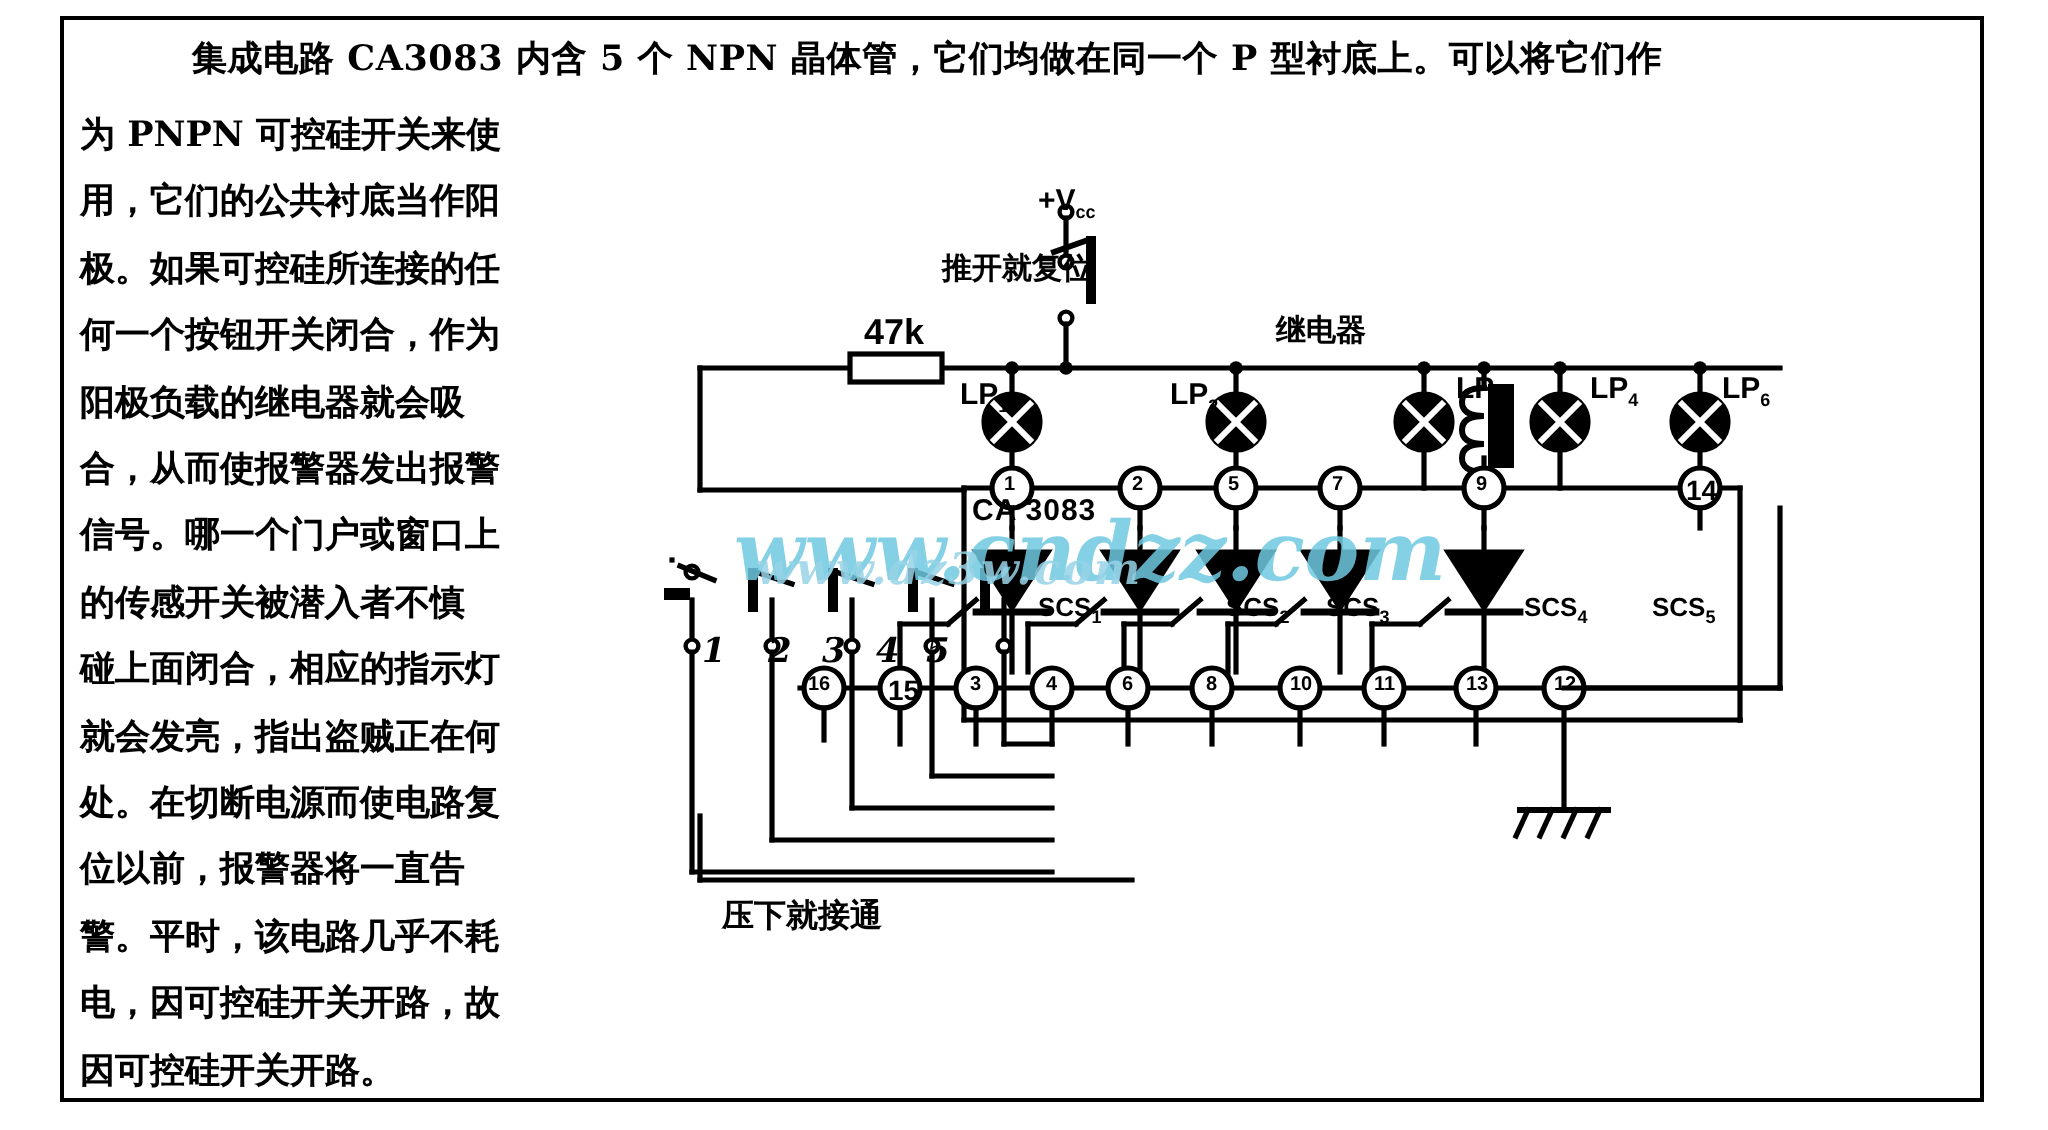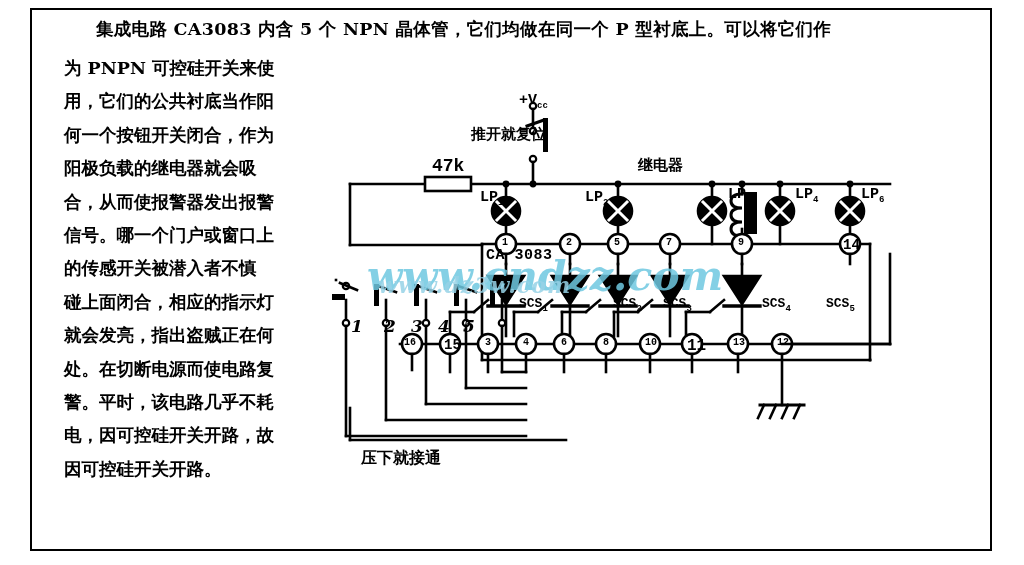--- a/index.html
+++ b/index.html
@@ -19,21 +19,21 @@
   
   .lead-line{
     position:absolute;left:62px;top:17px;width:900px;
     font-family:"DejaVu Serif","Liberation Serif",serif;
     font-weight:700;font-size:17.5px;letter-spacing:.3px;white-space:nowrap;
   }
   .lead-line .ind{display:inline-block;width:34px;}
   .body-col{
     position:absolute;left:40px;top:52px;width:300px;
     font-family:"DejaVu Serif","Liberation Serif",serif;
-    font-weight:700;font-size:17.5px;line-height:33.4px;margin-left:24px;
+    font-weight:700;font-size:17.5px;line-height:33.4px;
   }
   .body-col .ln{white-space:nowrap;display:block;}
 
   
   .circuit{position:absolute;left:330px;top:60px;width:640px;height:430px;}
   .circuit svg{display:block;}
 
   
   .wm{position:absolute;pointer-events:none;user-select:none;white-space:nowrap;}
   .wm-big{
@@ -45,46 +45,48 @@
   .wm-small{
     left:378px;top:272px;
     font-family:"DejaVu Serif","Liberation Serif",serif;
     font-style:italic;font-weight:700;font-size:22px;
     color:rgba(150,210,230,.85);letter-spacing:1px;
   }
 
   
   .clab{position:absolute;font-weight:700;white-space:nowrap;}
   .clab.cn{font-family:"DejaVu Sans","Liberation Sans",sans-serif;font-size:15px;}
-  .clab.lat{font-family:Liberation Mono, monospace;font-size:15px;}
+  .clab.lat{font-family:Liberation Sans, sans-serif;font-size:15px;}
   .clab sub{font-size:9px;}
   .clab.small{font-size:13px;}
   .clab.num{font-family:"DejaVu Serif","Liberation Serif",serif;font-size:17px;font-style:italic;}
 </style>
 </head>
 <body>
 
 <div id="page">
   <div class="frame"></div>
 
   <div class="lead-line">
     <span class="ind"></span><span>集成电路 CA3083 内含 5 个 NPN 晶体管，它们均做在同一个 P 型衬底上。可以将它们作</span>
   </div>
 
   <div class="body-col">
     <span class="ln">为 PNPN 可控硅开关来使</span>
     <span class="ln">用，它们的公共衬底当作阳</span>
+    <span class="ln">极。如果可控硅所连接的任</span>
     <span class="ln">何一个按钮开关闭合，作为</span>
     <span class="ln">阳极负载的继电器就会吸</span>
     <span class="ln">合，从而使报警器发出报警</span>
     <span class="ln">信号。哪一个门户或窗口上</span>
     <span class="ln">的传感开关被潜入者不慎</span>
     <span class="ln">碰上面闭合，相应的指示灯</span>
     <span class="ln">就会发亮，指出盗贼正在何</span>
     <span class="ln">处。在切断电源而使电路复</span>
+    <span class="ln">位以前，报警器将一直告</span>
     <span class="ln">警。平时，该电路几乎不耗</span>
     <span class="ln">电，因可控硅开关开路，故</span>
     <span class="ln">因可控硅开关开路。</span>
   </div>
 
   <div class="circuit">
     <svg width="640" height="430" viewBox="0 0 640 430">
       <g stroke="#000" fill="none" stroke-width="2.6" stroke-linecap="square">
 
         <g>
@@ -402,17 +404,17 @@
   <div class="clab lat" style="left:738px;top:237px;font-size:10px;">9</div>
   <div class="clab lat" style="left:843px;top:237px;font-size:14px;">14</div>
 
   <div class="clab lat" style="left:404px;top:337px;font-size:10px;">16</div>
   <div class="clab lat" style="left:444px;top:337px;font-size:14px;">15</div>
   <div class="clab lat" style="left:485px;top:337px;font-size:10px;">3</div>
   <div class="clab lat" style="left:523px;top:337px;font-size:10px;">4</div>
   <div class="clab lat" style="left:561px;top:337px;font-size:10px;">6</div>
   <div class="clab lat" style="left:603px;top:337px;font-size:10px;">8</div>
   <div class="clab lat" style="left:645px;top:337px;font-size:10px;">10</div>
-  <div class="clab lat" style="left:687px;top:337px;font-size:16px;">11</div>
+  <div class="clab lat" style="left:687px;top:337px;font-size:10px;">11</div>
   <div class="clab lat" style="left:733px;top:337px;font-size:10px;">13</div>
   <div class="clab lat" style="left:777px;top:337px;font-size:10px;">12</div>
 
 </div>
 
 </body></html>

